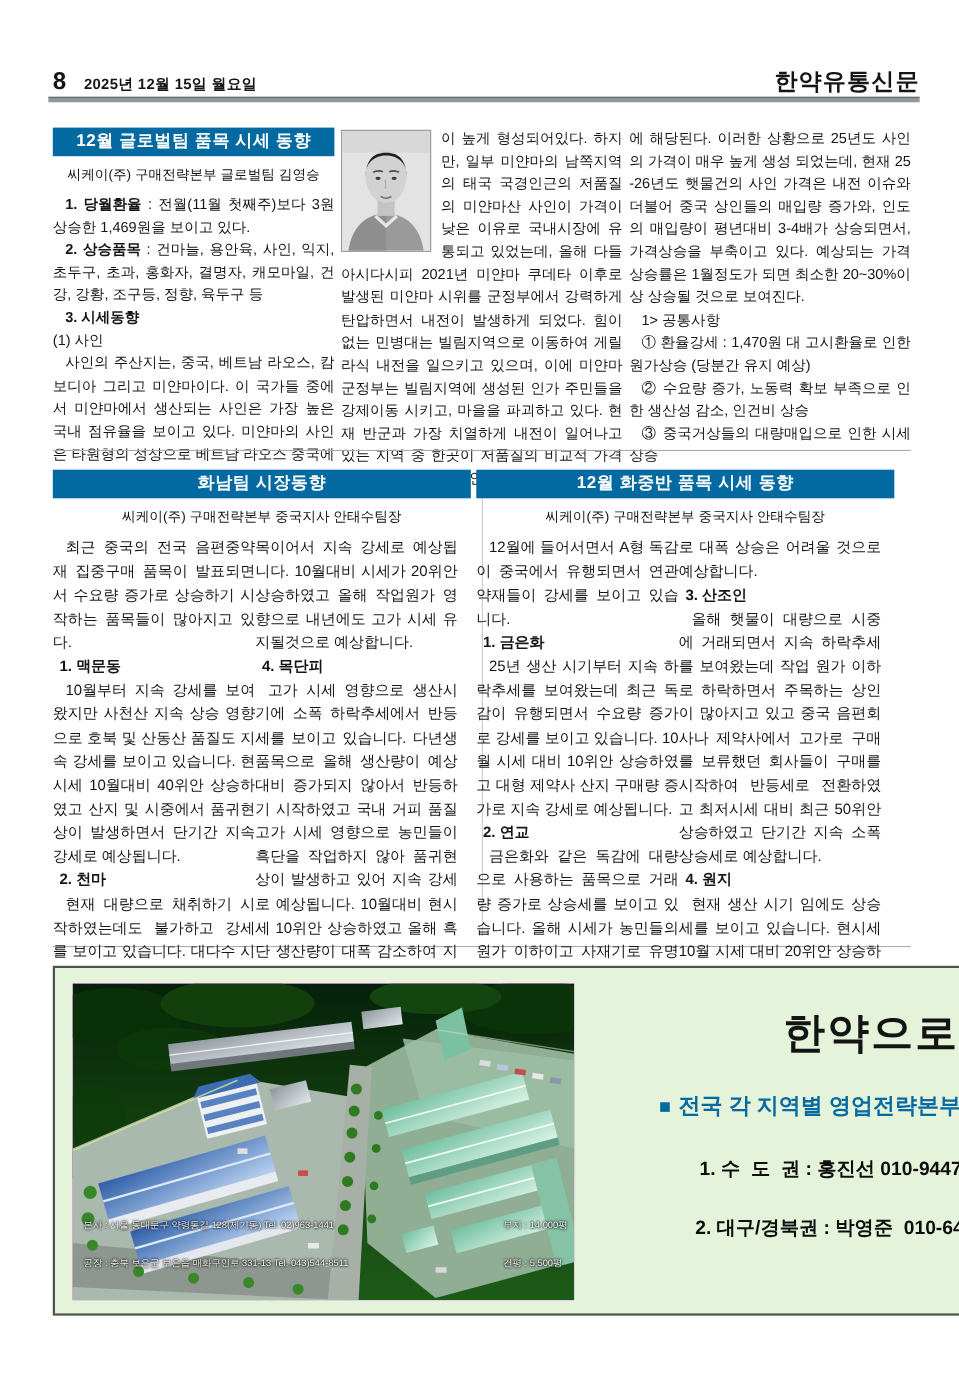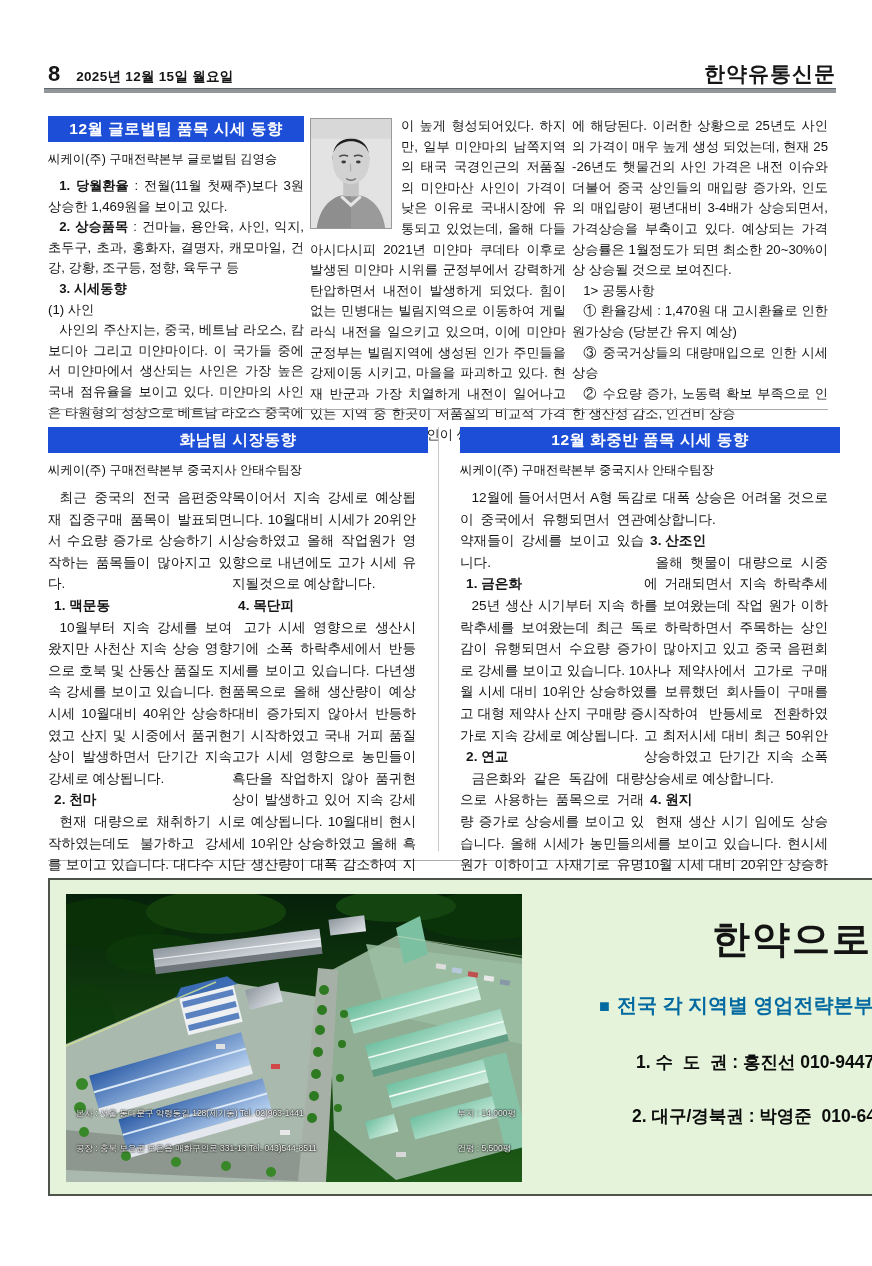--- a/index.html
+++ b/index.html
@@ -5,42 +5,42 @@
   html,body{margin:0;padding:0;background:#fff;}
   .page{position:relative;width:872px;height:1266px;overflow:hidden;background:#fff;
         font-family:"Liberation Sans",sans-serif;color:#151515;}
   
   .hdr{position:absolute;left:48px;top:60px;width:788px;display:flex;align-items:baseline;}
   .pagenum{font-size:22px;font-weight:800;}
   .hdr-date{margin-left:16px;font-size:13.5px;font-weight:600;letter-spacing:.3px;text-align:center;}
   .masthead{margin-left:auto;font-size:21px;font-weight:900;letter-spacing:1px;}
   .hdr-rule{position:absolute;left:44px;top:88px;width:792px;height:4px;background:#90969a;border-top:1px solid #5f6568;}
   
-  .bar{background:#1d4ed8;color:#fff;font-weight:700;text-align:center;height:26px;line-height:26px;font-size:15.5px;letter-spacing:.5px;}
-  .byline{font-size:12.4px;font-weight:500;color:#101010;margin:9px 0 8px;}
+  .bar{background:#0369a1;color:#fff;font-weight:700;text-align:center;height:26px;line-height:26px;font-size:15.5px;letter-spacing:.5px;}
+  .byline{text-align:center;font-size:12.4px;font-weight:500;color:#101010;margin:9px 0 8px;}
   p{margin:0;}
   .txt{font-size:13.2px;line-height:20.6px;text-align:justify;word-break:break-all;}
   .mtxt{font-size:13.6px;line-height:21.6px;text-align:justify;word-break:break-all;}
   .ind{text-indent:.85em;}
   .lbl{font-weight:700;}
   .h-item{font-weight:700;text-indent:.45em;}
   .contact{text-align:right;font-size:12.8px;margin-top:20px;}
   
   .top-art{position:absolute;left:48px;top:116px;width:780px;display:flex;justify-content:space-between;}
   .tcol{width:256px;}
   .author-photo{float:left;width:82px;height:111px;margin:2px 9px 3px 0;border:1px solid #9a9a9a;box-sizing:border-box;background:#e0e0e0;}
   .author-photo svg{display:block;width:100%;height:100%;}
   
   .hr1{position:absolute;left:48px;top:409px;width:780px;height:1px;background:#ababab;}
   .vr{position:absolute;left:438px;top:427px;width:1px;height:424px;background:#c9c9c9;}
   .hr2{position:absolute;left:48px;top:860px;width:780px;height:1px;background:#ababab;}
   
   .mid-art{position:absolute;top:427px;width:380px;}
   .mid-left{left:48px;}
-  .mid-right{left:460px;}
+  .mid-right{left:433px;}
   .mid-cols{display:flex;margin-top:6px;}
   .mcol{width:184px;}
   
   .ad{position:absolute;left:48px;top:878px;width:828px;height:318px;background:#e4f3da;
       border:2px solid #4e544c;box-sizing:border-box;}
   .ad-photo{position:absolute;left:16px;top:14px;width:456px;height:288px;overflow:hidden;background:#d946ef;}
   .ad-photo svg{display:block;width:100%;height:100%;}
   .cap-left{position:absolute;left:10px;bottom:5px;color:#f4f4f4;font-size:8.5px;line-height:11.5px;
             text-shadow:0 0 2px #000,0 0 2px #000;white-space:pre;}
   .cap-right{position:absolute;right:6px;bottom:5px;color:#f4f4f4;font-size:8.5px;line-height:11.5px;
@@ -97,22 +97,22 @@
       </div>
       <div class="txt">
         <p>이 높게 형성되어있다. 하지만, 일부 미얀마의 남쪽지역의 태국 국경인근의 저품질의 미얀마산 사인이 가격이 낮은 이유로 국내시장에 유통되고 있었는데, 올해 다들 아시다시피 2021년 미얀마 쿠데타 이후로 발생된 미얀마 시위를 군정부에서 강력하게 탄압하면서 내전이 발생하게 되었다. 힘이 없는 민병대는 빌림지역으로 이동하여 게릴라식 내전을 일으키고 있으며, 이에 미얀마 군정부는 빌림지역에 생성된 인가 주민들을 강제이동 시키고, 마을을 파괴하고 있다. 현재 반군과 가장 치열하게 내전이 일어나고 있는 지역 중 한곳이 저품질의 비교적 가격이 저렴한 미얀마 사인이 생산되는 지역</p>
       </div>
     </div>
     <div class="tcol">
       <div class="txt">
         <p>에 해당된다. 이러한 상황으로 25년도 사인의 가격이 매우 높게 생성 되었는데, 현재 25-26년도 햇물건의 사인 가격은 내전 이슈와 더불어 중국 상인들의 매입량 증가와, 인도의 매입량이 평년대비 3-4배가 상승되면서, 가격상승을 부축이고 있다. 예상되는 가격 상승률은 1월정도가 되면 최소한 20~30%이상 상승될 것으로 보여진다.</p>
         <p class="ind">1&gt; 공통사항</p>
         <p class="ind">① 환율강세 : 1,470원 대 고시환율로 인한 원가상승 (당분간 유지 예상)</p>
+        <p class="ind">② 수요량 증가, 노동력 확보 부족으로 인한 생산성 감소, 인건비 상승</p>
         <p class="ind">③ 중국거상들의 대량매입으로 인한 시세 상승</p>
-        <p class="ind">② 수요량 증가, 노동력 확보 부족으로 인한 생산성 감소, 인건비 상승</p>
       </div>
     </div>
   </div>
 
   <div class="hr1"></div>
   <div class="vr"></div>
   <div class="hr2"></div>
 
   <div class="mid-art mid-left">
     <div class="bar">화남팀 시장동향</div>

